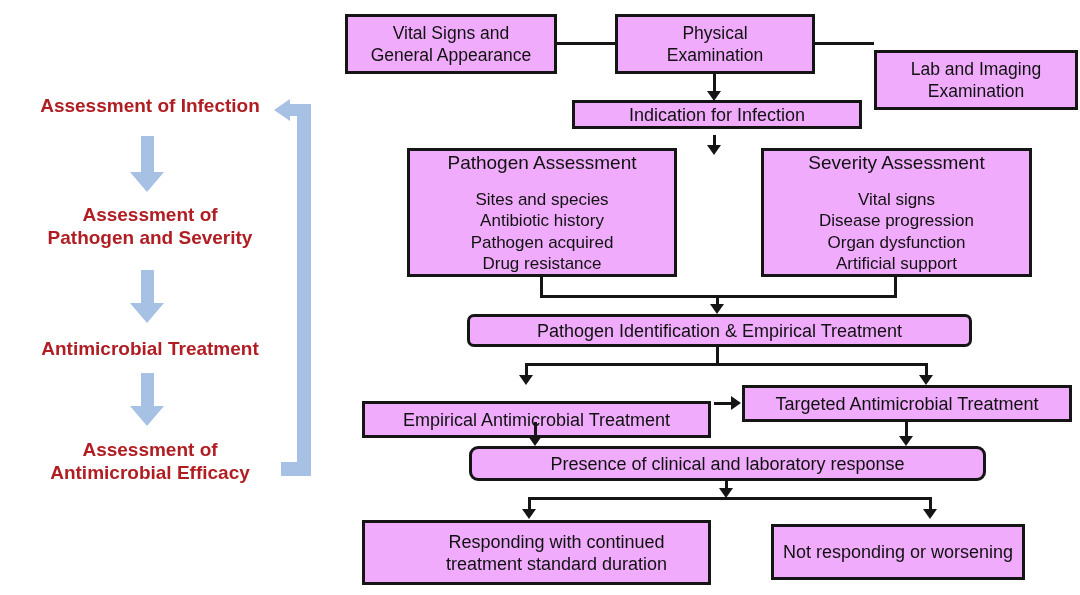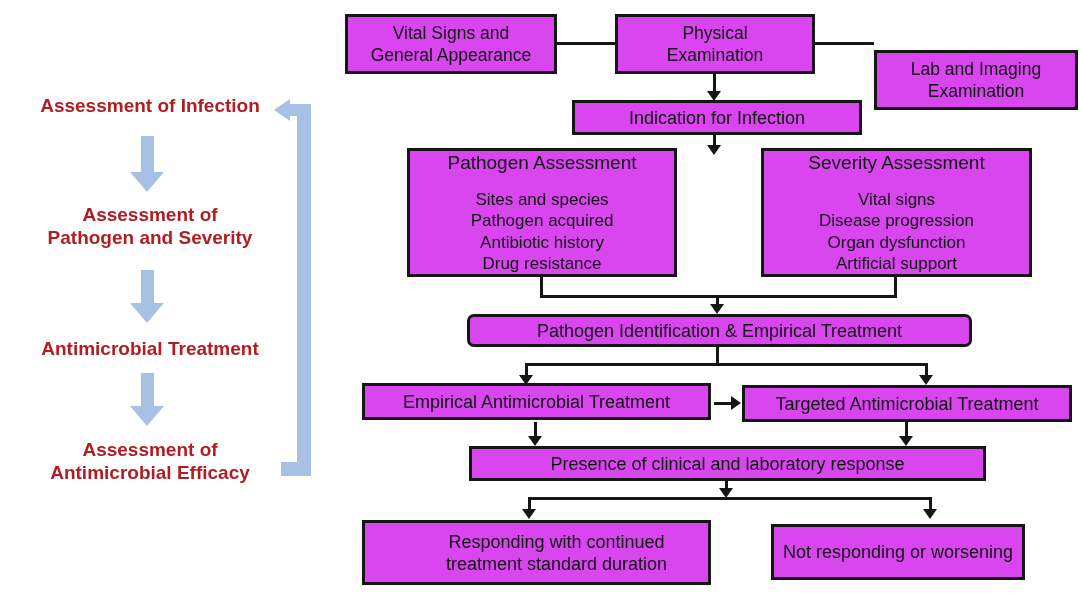--- a/index.html
+++ b/index.html
@@ -22,21 +22,21 @@
     border-top:20px solid #A6C1E4;
   }
   .loop{position:absolute;background:#A6C1E4;}
   .loop-ah{
     position:absolute;width:0;height:0;
     border-top:11px solid transparent;border-bottom:11px solid transparent;
     border-right:16px solid #A6C1E4;
   }
   
   .fbox{
-    position:absolute;box-sizing:border-box;background:#d946ef;border:3px solid #151515;
+    position:absolute;box-sizing:border-box;background:#f0abfc;border:3px solid #151515;
     display:flex;flex-direction:column;align-items:center;justify-content:center;
     text-align:center;font-size:17.5px;line-height:22px;font-weight:500;
     white-space:pre-line;padding:2px 4px;
   }
   .fbox .btitle{font-size:19px;line-height:24px;margin-bottom:14px;}
   .fbox .bitem{font-size:17px;line-height:21.5px;}
   .f18{font-size:18px;}
   
   .ln{position:absolute;background:#151515;}
   .ah-d{
@@ -86,30 +86,30 @@
 Examination</span></div>
   <div class="fbox" style="left:874px;top:14px;width:204px;height:60px;margin-top:36px;"><span>Lab and Imaging
 Examination</span></div>
 
   <div class="ln" style="left:557px;top:42px;width:58px;height:3px;"></div>
   <div class="ln" style="left:815px;top:42px;width:59px;height:3px;"></div>
 
   <div class="ln" style="left:713px;top:74px;width:3px;height:18px;"></div>
   <div class="ah-d" style="left:707px;top:91px;"></div>
 
-  <div class="fbox f18" style="left:572px;top:100px;width:290px;height:35px;align-items:center;"><span>Indication for Infection</span></div>
+  <div class="fbox f18" style="left:572px;top:100px;width:290px;height:29px;align-items:center;"><span>Indication for Infection</span></div>
 
   <div class="ln" style="left:713px;top:135px;width:3px;height:11px;"></div>
   <div class="ah-d" style="left:707px;top:145px;"></div>
 
   <div class="fbox" style="left:407px;top:148px;width:270px;height:129px;">
     <div class="btitle">Pathogen Assessment</div>
     <div class="bitem">Sites and species</div>
+    <div class="bitem">Antibiotic history</div>
     <div class="bitem">Pathogen acquired</div>
-    <div class="bitem">Antibiotic history</div>
     <div class="bitem">Drug resistance</div>
   </div>
   <div class="fbox" style="left:761px;top:148px;width:271px;height:129px;">
     <div class="btitle">Severity Assessment</div>
     <div class="bitem">Vital signs</div>
     <div class="bitem">Disease progression</div>
     <div class="bitem">Organ dysfunction</div>
     <div class="bitem">Artificial support</div>
   </div>
 
@@ -121,32 +121,32 @@
 
   <div class="fbox f18" style="left:467px;top:314px;width:505px;height:33px;border-radius:7px;"><span>Pathogen Identification &amp; Empirical Treatment</span></div>
 
   <div class="ln" style="left:716px;top:347px;width:3px;height:19px;"></div>
   <div class="ln" style="left:525px;top:363px;width:403px;height:3px;"></div>
   <div class="ln" style="left:525px;top:363px;width:3px;height:13px;"></div>
   <div class="ah-d" style="left:519px;top:375px;"></div>
   <div class="ln" style="left:925px;top:363px;width:3px;height:13px;"></div>
   <div class="ah-d" style="left:919px;top:375px;"></div>
 
-  <div class="fbox f18" style="left:362px;top:383px;width:349px;height:37px;"><span>Empirical Antimicrobial Treatment</span></div>
+  <div class="fbox f18" style="left:362px;top:401px;width:349px;height:37px;"><span>Empirical Antimicrobial Treatment</span></div>
   <div class="fbox f18" style="left:742px;top:385px;width:330px;height:37px;"><span>Targeted Antimicrobial Treatment</span></div>
 
   <div class="ln" style="left:714px;top:402px;width:18px;height:3px;"></div>
   <div class="ah-r" style="left:731px;top:396px;"></div>
 
   <div class="ln" style="left:534px;top:422px;width:3px;height:15px;"></div>
   <div class="ah-d" style="left:528px;top:436px;"></div>
   <div class="ln" style="left:905px;top:422px;width:3px;height:15px;"></div>
   <div class="ah-d" style="left:899px;top:436px;"></div>
 
-  <div class="fbox f18" style="left:469px;top:446px;width:517px;height:35px;"><span>Presence of clinical and laboratory response</span></div>
+  <div class="fbox f18" style="left:469px;top:446px;width:517px;height:35px;border-radius:9px;"><span>Presence of clinical and laboratory response</span></div>
 
   <div class="ln" style="left:725px;top:481px;width:3px;height:9px;"></div>
   <div class="ah-d" style="left:719px;top:488px;"></div>
   <div class="ln" style="left:528px;top:497px;width:404px;height:3px;"></div>
   <div class="ln" style="left:528px;top:497px;width:3px;height:13px;"></div>
   <div class="ah-d" style="left:522px;top:509px;"></div>
   <div class="ln" style="left:929px;top:497px;width:3px;height:13px;"></div>
   <div class="ah-d" style="left:923px;top:509px;"></div>
 
   <div class="fbox f18" style="left:362px;top:520px;width:349px;height:65px;padding-left:44px;"><span>Responding with continued

